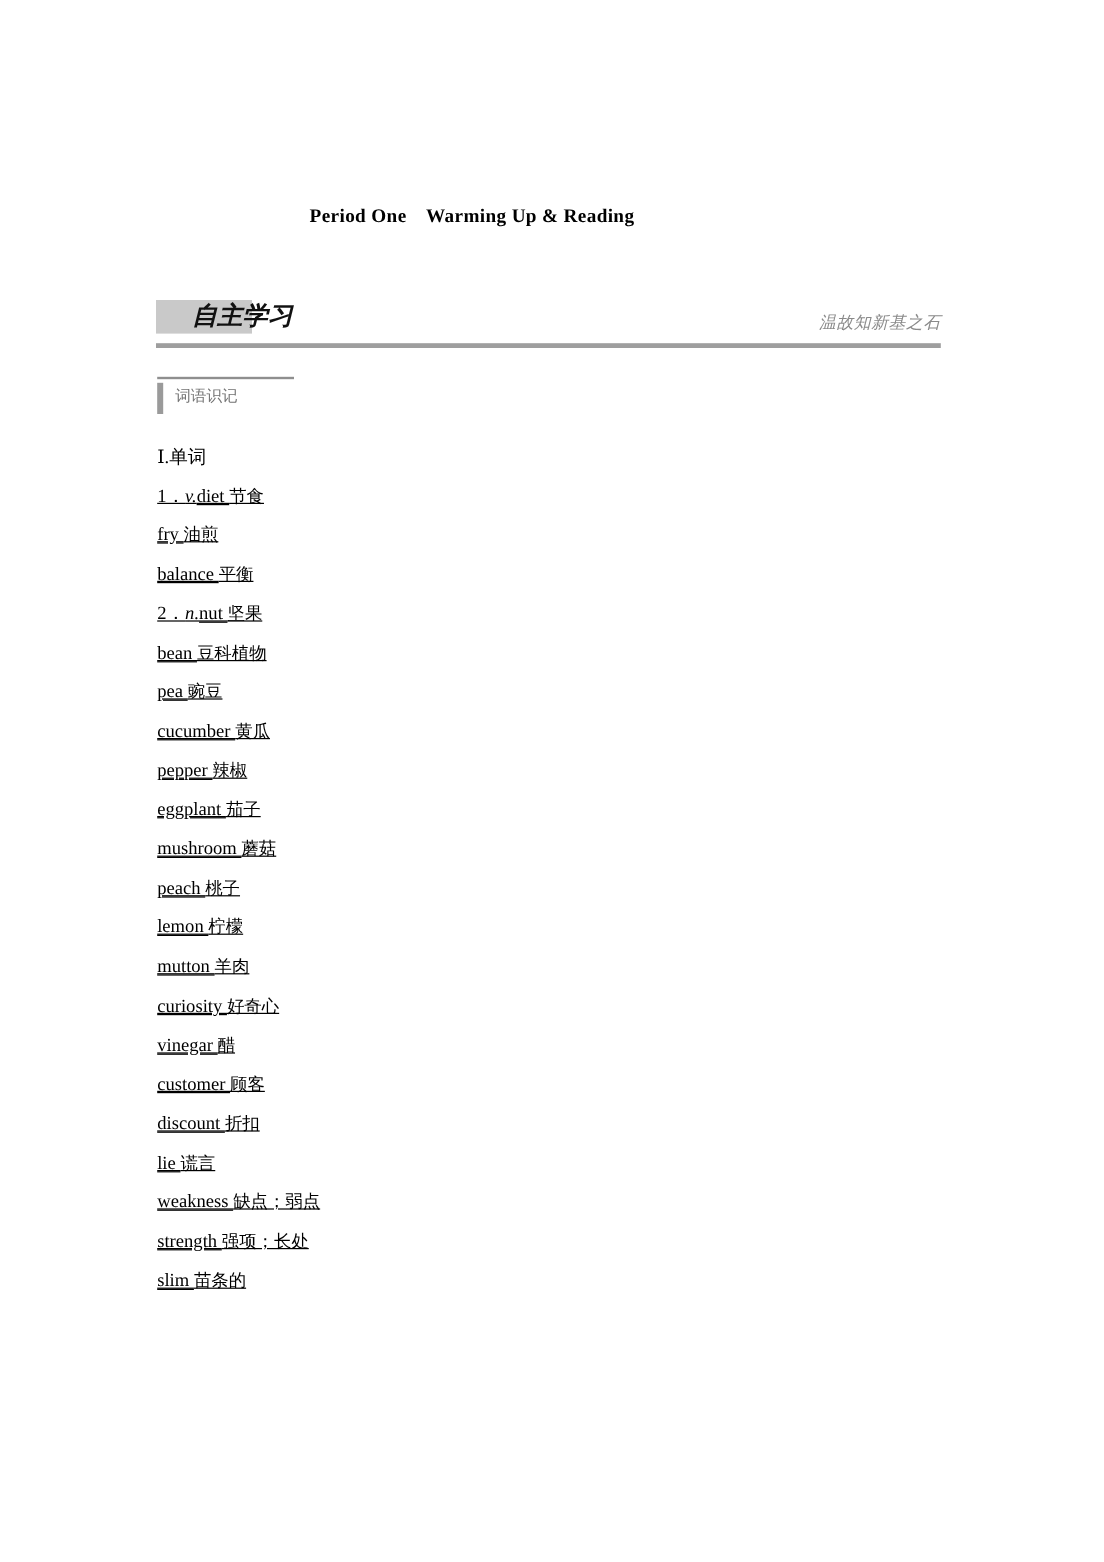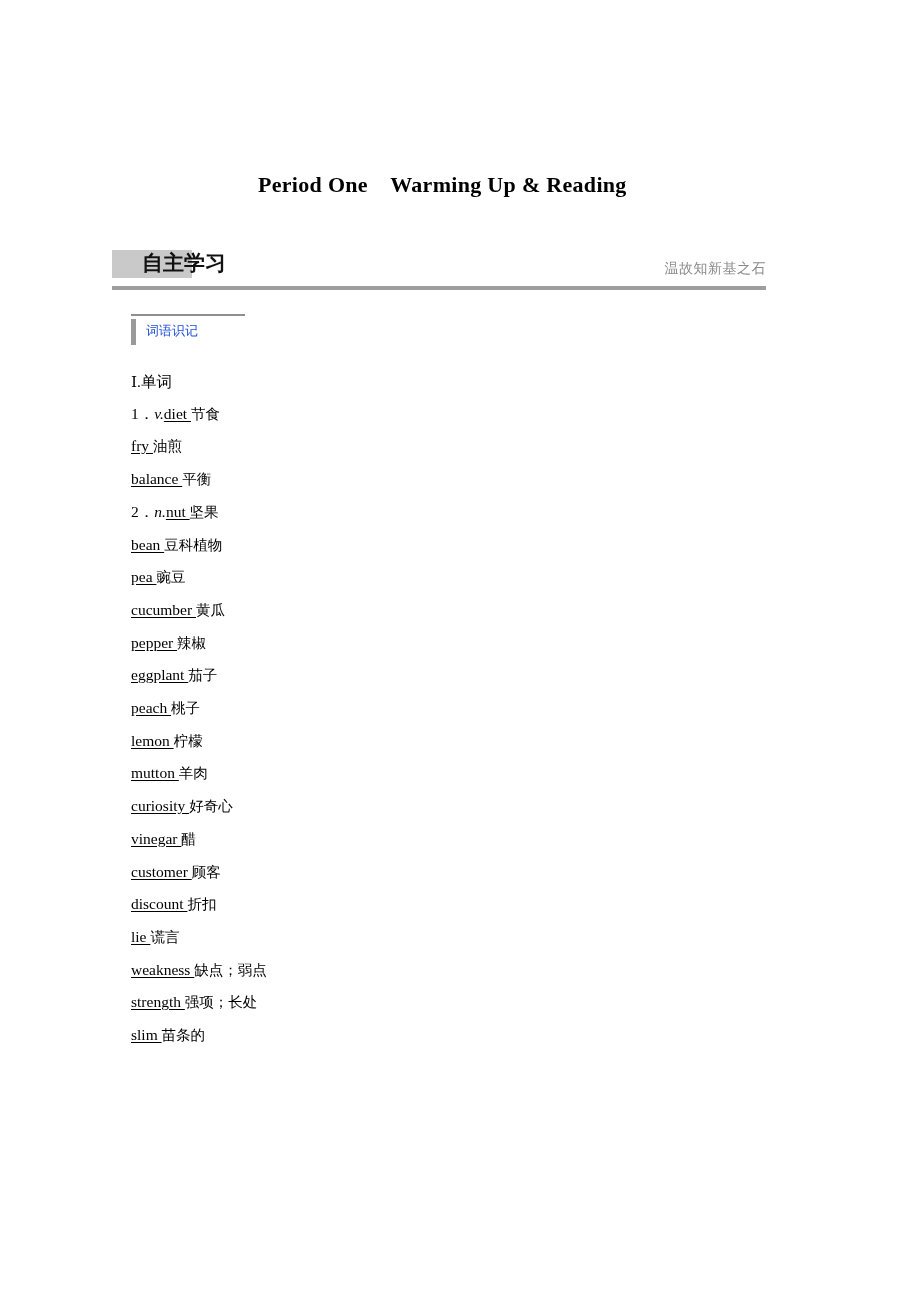--- a/index.html
+++ b/index.html
@@ -14,34 +14,35 @@
     font-family: "Liberation Serif", "DejaVu Serif", serif;
     color: #000000;
     overflow: hidden;
   }
 
   
   .page-title {
     position: absolute;
     left: 258px;
     top: 170px;
-    font-size: 22px;
+    font-size: 16px;
     font-weight: bold;
     letter-spacing: 0.3px;
     white-space: pre;
     text-align: center;
   }
 
   
   .banner {
     position: absolute;
-    left: 112px;
+    left: 130px;
     top: 248px;
     width: 654px;
     height: 46px;
+    font-style: italic;
   }
   .banner-chip {
     position: absolute;
     left: 0;
     top: 2px;
     width: 80px;
     height: 28px;
     background: #c9c9c9;
   }
   .banner-title {
@@ -97,36 +98,37 @@
     width: 5px;
     height: 26px;
     background: #9a9a9a;
   }
   .subsec-label {
     position: absolute;
     left: 16px;
     top: 4px;
     font-family: "DejaVu Sans", "Liberation Sans", sans-serif;
     font-size: 13px;
-    color: #1d4ed8;
+    color: #737373;
     line-height: 26px;
     white-space: nowrap;
   }
 
   
   .wordlist {
     position: absolute;
     left: 131px;
     top: 366px;
     width: 660px;
   }
   .wl-row {
     font-size: 15.5px;
     line-height: 31.7px;
     white-space: nowrap;
+    text-decoration: underline;
   }
   .wl-group-label {
     font-size: 15.5px;
     line-height: 31.7px;
     white-space: nowrap;
   }
   .num {
     font-family: "Liberation Serif", "DejaVu Serif", serif;
   }
   .pos {
@@ -164,20 +166,21 @@
   <div id="wl-rows">
       <div class="wl-row"><span class="num">1．</span><span class="pos">v.</span><span class="en">diet&nbsp;</span><span class="cn">节食</span></div>
       <div class="wl-row"><span class="en">fry&nbsp;</span><span class="cn">油煎</span></div>
       <div class="wl-row"><span class="en">balance&nbsp;</span><span class="cn">平衡</span></div>
       <div class="wl-row"><span class="num">2．</span><span class="pos">n.</span><span class="en">nut&nbsp;</span><span class="cn">坚果</span></div>
       <div class="wl-row"><span class="en">bean&nbsp;</span><span class="cn">豆科植物</span></div>
       <div class="wl-row"><span class="en">pea&nbsp;</span><span class="cn">豌豆</span></div>
       <div class="wl-row"><span class="en">cucumber&nbsp;</span><span class="cn">黄瓜</span></div>
       <div class="wl-row"><span class="en">pepper&nbsp;</span><span class="cn">辣椒</span></div>
       <div class="wl-row"><span class="en">eggplant&nbsp;</span><span class="cn">茄子</span></div>
+      <div class="wl-row"><span class="en">mushroom&nbsp;</span><span class="cn">蘑菇</span></div>
       <div class="wl-row"><span class="en">peach&nbsp;</span><span class="cn">桃子</span></div>
       <div class="wl-row"><span class="en">lemon&nbsp;</span><span class="cn">柠檬</span></div>
       <div class="wl-row"><span class="en">mutton&nbsp;</span><span class="cn">羊肉</span></div>
       <div class="wl-row"><span class="en">curiosity&nbsp;</span><span class="cn">好奇心</span></div>
       <div class="wl-row"><span class="en">vinegar&nbsp;</span><span class="cn">醋</span></div>
       <div class="wl-row"><span class="en">customer&nbsp;</span><span class="cn">顾客</span></div>
       <div class="wl-row"><span class="en">discount&nbsp;</span><span class="cn">折扣</span></div>
       <div class="wl-row"><span class="en">lie&nbsp;</span><span class="cn">谎言</span></div>
       <div class="wl-row"><span class="en">weakness&nbsp;</span><span class="cn">缺点；弱点</span></div>
       <div class="wl-row"><span class="en">strength&nbsp;</span><span class="cn">强项；长处</span></div>

